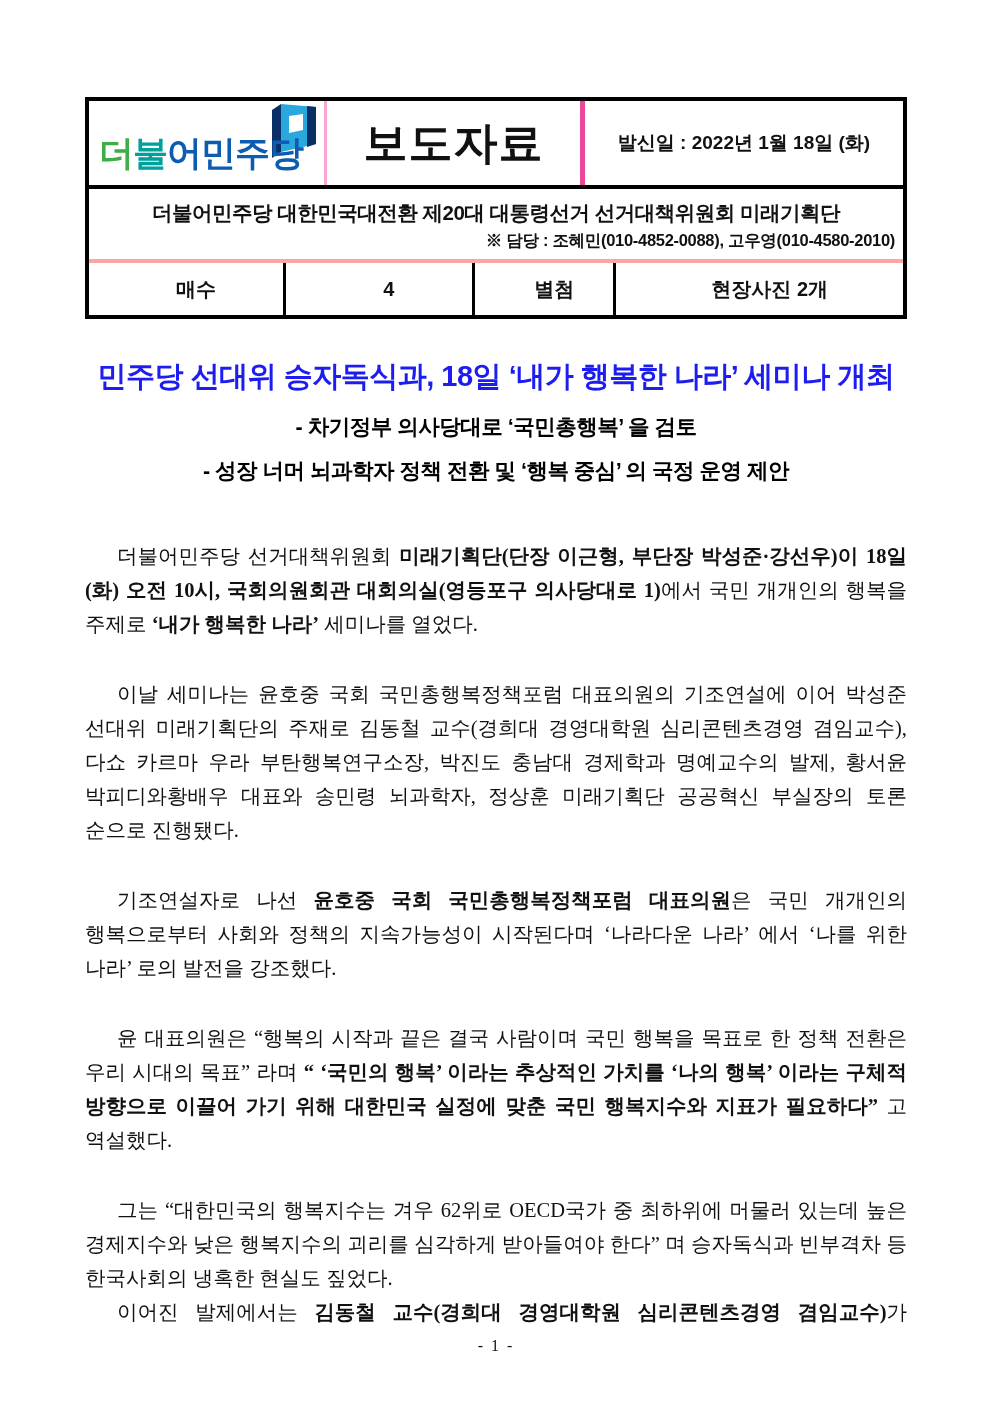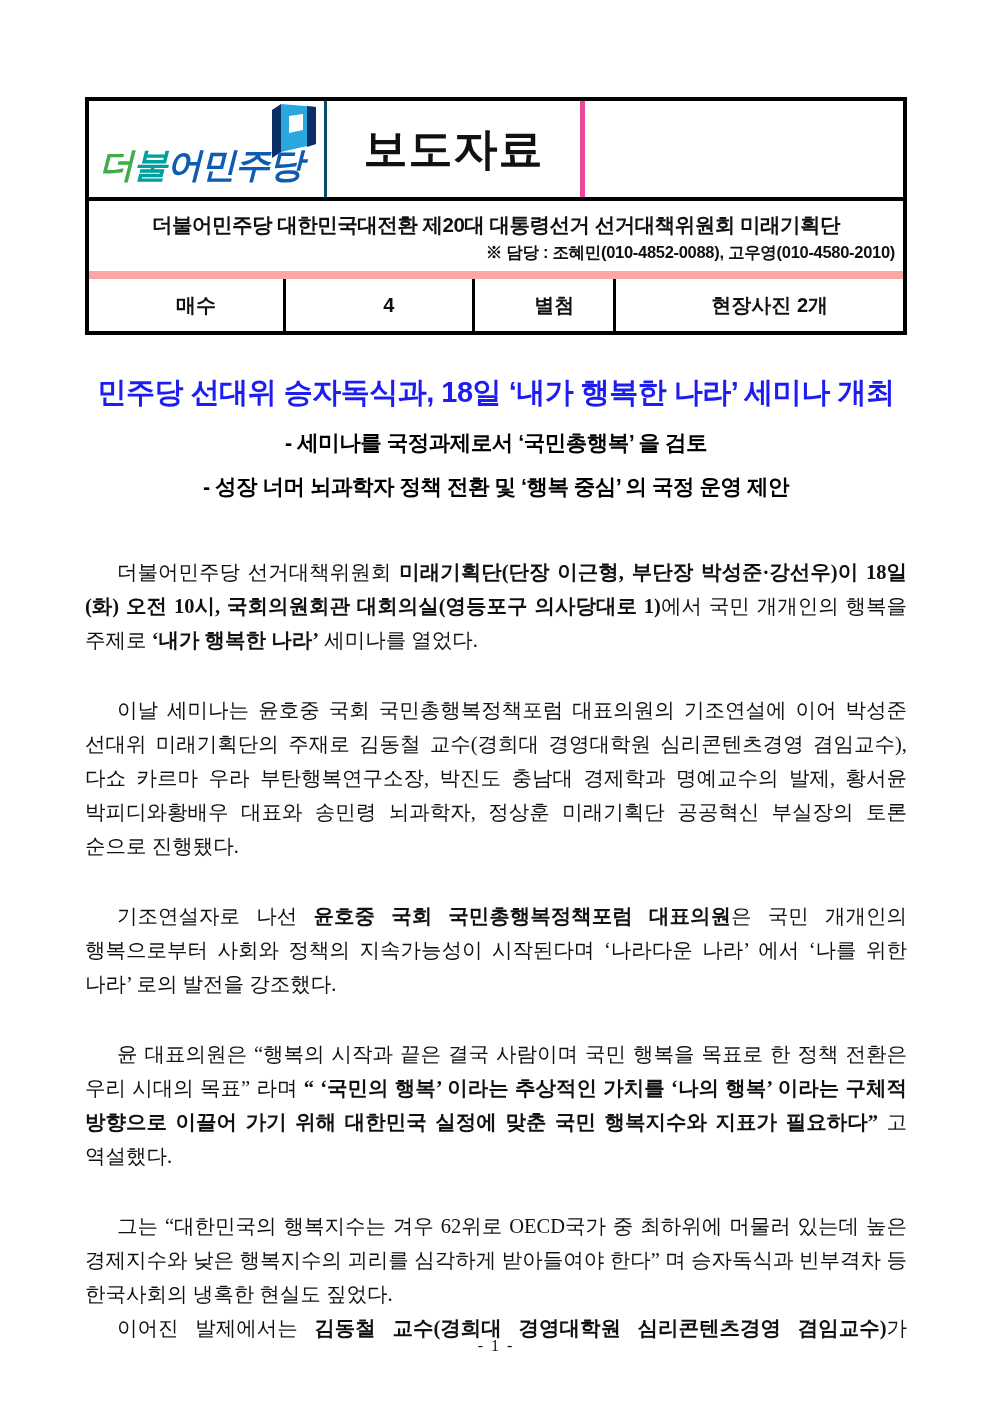--- a/index.html
+++ b/index.html
@@ -3,27 +3,27 @@
 <meta charset="utf-8">
 <style>
   html,body{margin:0;padding:0;background:#e8e8e8;}
   .page{width:992px;height:1403px;background:#ffffff;position:relative;margin:0 auto;overflow:hidden;
         font-family:"Liberation Serif", serif;color:#111;}
   .content{padding:97px 85px 0 85px;}
 
   
   .hdr{border:4px solid #000;font-family:"Liberation Sans", sans-serif;}
   .hdr-row1{display:grid;grid-template-columns:238px 258px 1fr;border-bottom:4px solid #000;}
-  .logo-cell{border-right:3px solid #0c4a6e;position:relative;height:96px;font-style:italic;}
+  .logo-cell{border-right:3px solid #f9a8d4;position:relative;height:84px;}
   .logo-text{position:absolute;left:10px;bottom:8px;font-size:35px;font-weight:900;letter-spacing:-1px;white-space:nowrap;}
   .flag{position:absolute;right:8px;top:3px;width:44px;height:54px;}
   .press-cell{border-right:5px solid #ec4899;display:flex;align-items:center;justify-content:center;
               font-size:44px;font-weight:900;letter-spacing:1px;}
   .date-cell{display:flex;align-items:center;justify-content:center;font-size:19px;font-weight:bold;}
-  .hdr-row2{border-bottom:8px solid #fca5a5;padding:10px 8px 7px 8px;}
+  .hdr-row2{border-bottom:4px solid #fca5a5;padding:10px 8px 7px 8px;}
   .committee{text-align:center;font-size:20.5px;font-weight:bold;letter-spacing:-0.5px;}
   .contact{text-align:right;font-size:16.5px;font-weight:bold;margin-top:3px;letter-spacing:-0.3px;}
   .hdr-row3{display:grid;grid-template-columns:24.2% 23.2% 17.4% 35.2%;}
   .meta-cell{height:52px;display:flex;align-items:center;justify-content:center;
              font-size:20px;font-weight:bold;border-right:3px solid #000;padding-left:20px;}
   .meta-cell:last-child{border-right:none;}
 
   
   .title{margin-top:38px;text-align:center;font-family:"Liberation Sans", sans-serif;
          font-weight:900;font-size:29px;letter-spacing:-0.5px;}
@@ -53,37 +53,38 @@
             <polygon points="0,6 9,0 9,48 0,54" fill="#0a2e66"></polygon>
             <polygon points="9,0 44,3 44,40 9,48" fill="#2aa7dc"></polygon>
             <polygon points="35,2 44,3 44,40 35,43" fill="#0a2e66"></polygon>
             <polygon points="17,12 31,10 31,26 17,29" fill="#ffffff"></polygon>
           </svg>
           <div class="logo-text">
             <span style="color: rgb(63, 174, 73);">더</span><span style="color: rgb(0, 161, 156);">불</span><span style="color: rgb(14, 92, 176);">어민주당</span>
           </div>
         </div>
         <div class="press-cell">보도자료</div>
+        <div class="date-cell">발신일 : 2022년 1월 18일 (화)</div>
       </div>
 
       <div class="hdr-row2">
         <div class="committee">더불어민주당 대한민국대전환 제20대 대통령선거 선거대책위원회 미래기획단</div>
         <div class="contact">※ 담당 : 조혜민(010-4852-0088), 고우영(010-4580-2010)</div>
       </div>
 
       <div class="hdr-row3">
         <div class="meta-cell">매수</div>
         <div class="meta-cell">4</div>
         <div class="meta-cell">별첨</div>
         <div class="meta-cell">현장사진 2개</div>
       </div>
     </div>
 
     <div class="title" style="color: rgb(29, 29, 242);">민주당 선대위 승자독식과, 18일 ‘내가 행복한 나라’  세미나 개최</div>
-    <div class="subtitle">- 세미나를 국정과제로서 ‘국민총행복’ 을 검토</div>
+    <div class="subtitle">- 차기정부 의사당대로 ‘국민총행복’ 을 검토</div>
     <div class="subtitle">- 성장 너머 뇌과학자 정책 전환 및  ‘행복 중심’ 의 국정 운영 제안</div>
 
     <div class="bodytext">
       <p class="para"><span>더불어민주당 선거대책위원회 </span><span class="b">미래기획단(단장 이근형, 부단장 박성준·강선우)이 18일(화) 오전 10시, 국회의원회관 대회의실(영등포구 의사당대로 1)</span><span>에서 국민 개개인의 행복을 주제로 </span><span class="b">‘내가 행복한 나라’</span><span> 세미나를 열었다.</span></p>
       <p class="para"><span>이날 세미나는 윤호중 국회 국민총행복정책포럼 대표의원의 기조연설에 이어 박성준 선대위 미래기획단의 주재로 김동철 교수(경희대 경영대학원 심리콘텐츠경영 겸임교수), 다쇼 카르마 우라 부탄행복연구소장, 박진도 충남대 경제학과 명예교수의 발제, 황서윤 박피디와황배우 대표와 송민령 뇌과학자, 정상훈 미래기획단 공공혁신 부실장의 토론 순으로 진행됐다.</span></p>
       <p class="para"><span>기조연설자로 나선 </span><span class="b">윤호중 국회 국민총행복정책포럼 대표의원</span><span>은 국민 개개인의 행복으로부터 사회와 정책의 지속가능성이 시작된다며 ‘나라다운 나라’ 에서 ‘나를 위한 나라’ 로의 발전을 강조했다.</span></p>
       <p class="para"><span>윤 대표의원은 “행복의 시작과 끝은 결국 사람이며 국민 행복을 목표로 한 정책 전환은 우리 시대의 목표” 라며 </span><span class="b">“ ‘국민의 행복’ 이라는 추상적인 가치를 ‘나의 행복’ 이라는 구체적 방향으로 이끌어 가기 위해 대한민국 실정에 맞춘 국민 행복지수와 지표가 필요하다”</span><span> 고 역설했다.</span></p>
       <p class="para tight"><span>그는 “대한민국의 행복지수는 겨우 62위로 OECD국가 중 최하위에 머물러 있는데 높은 경제지수와 낮은 행복지수의 괴리를 심각하게 받아들여야 한다” 며 승자독식과 빈부격차 등 한국사회의 냉혹한 현실도 짚었다.</span></p>
       <p class="para tight fill"><span>이어진 발제에서는 </span><span class="b">김동철 교수(경희대 경영대학원 심리콘텐츠경영 겸임교수)</span><span>가</span></p>
     </div>

